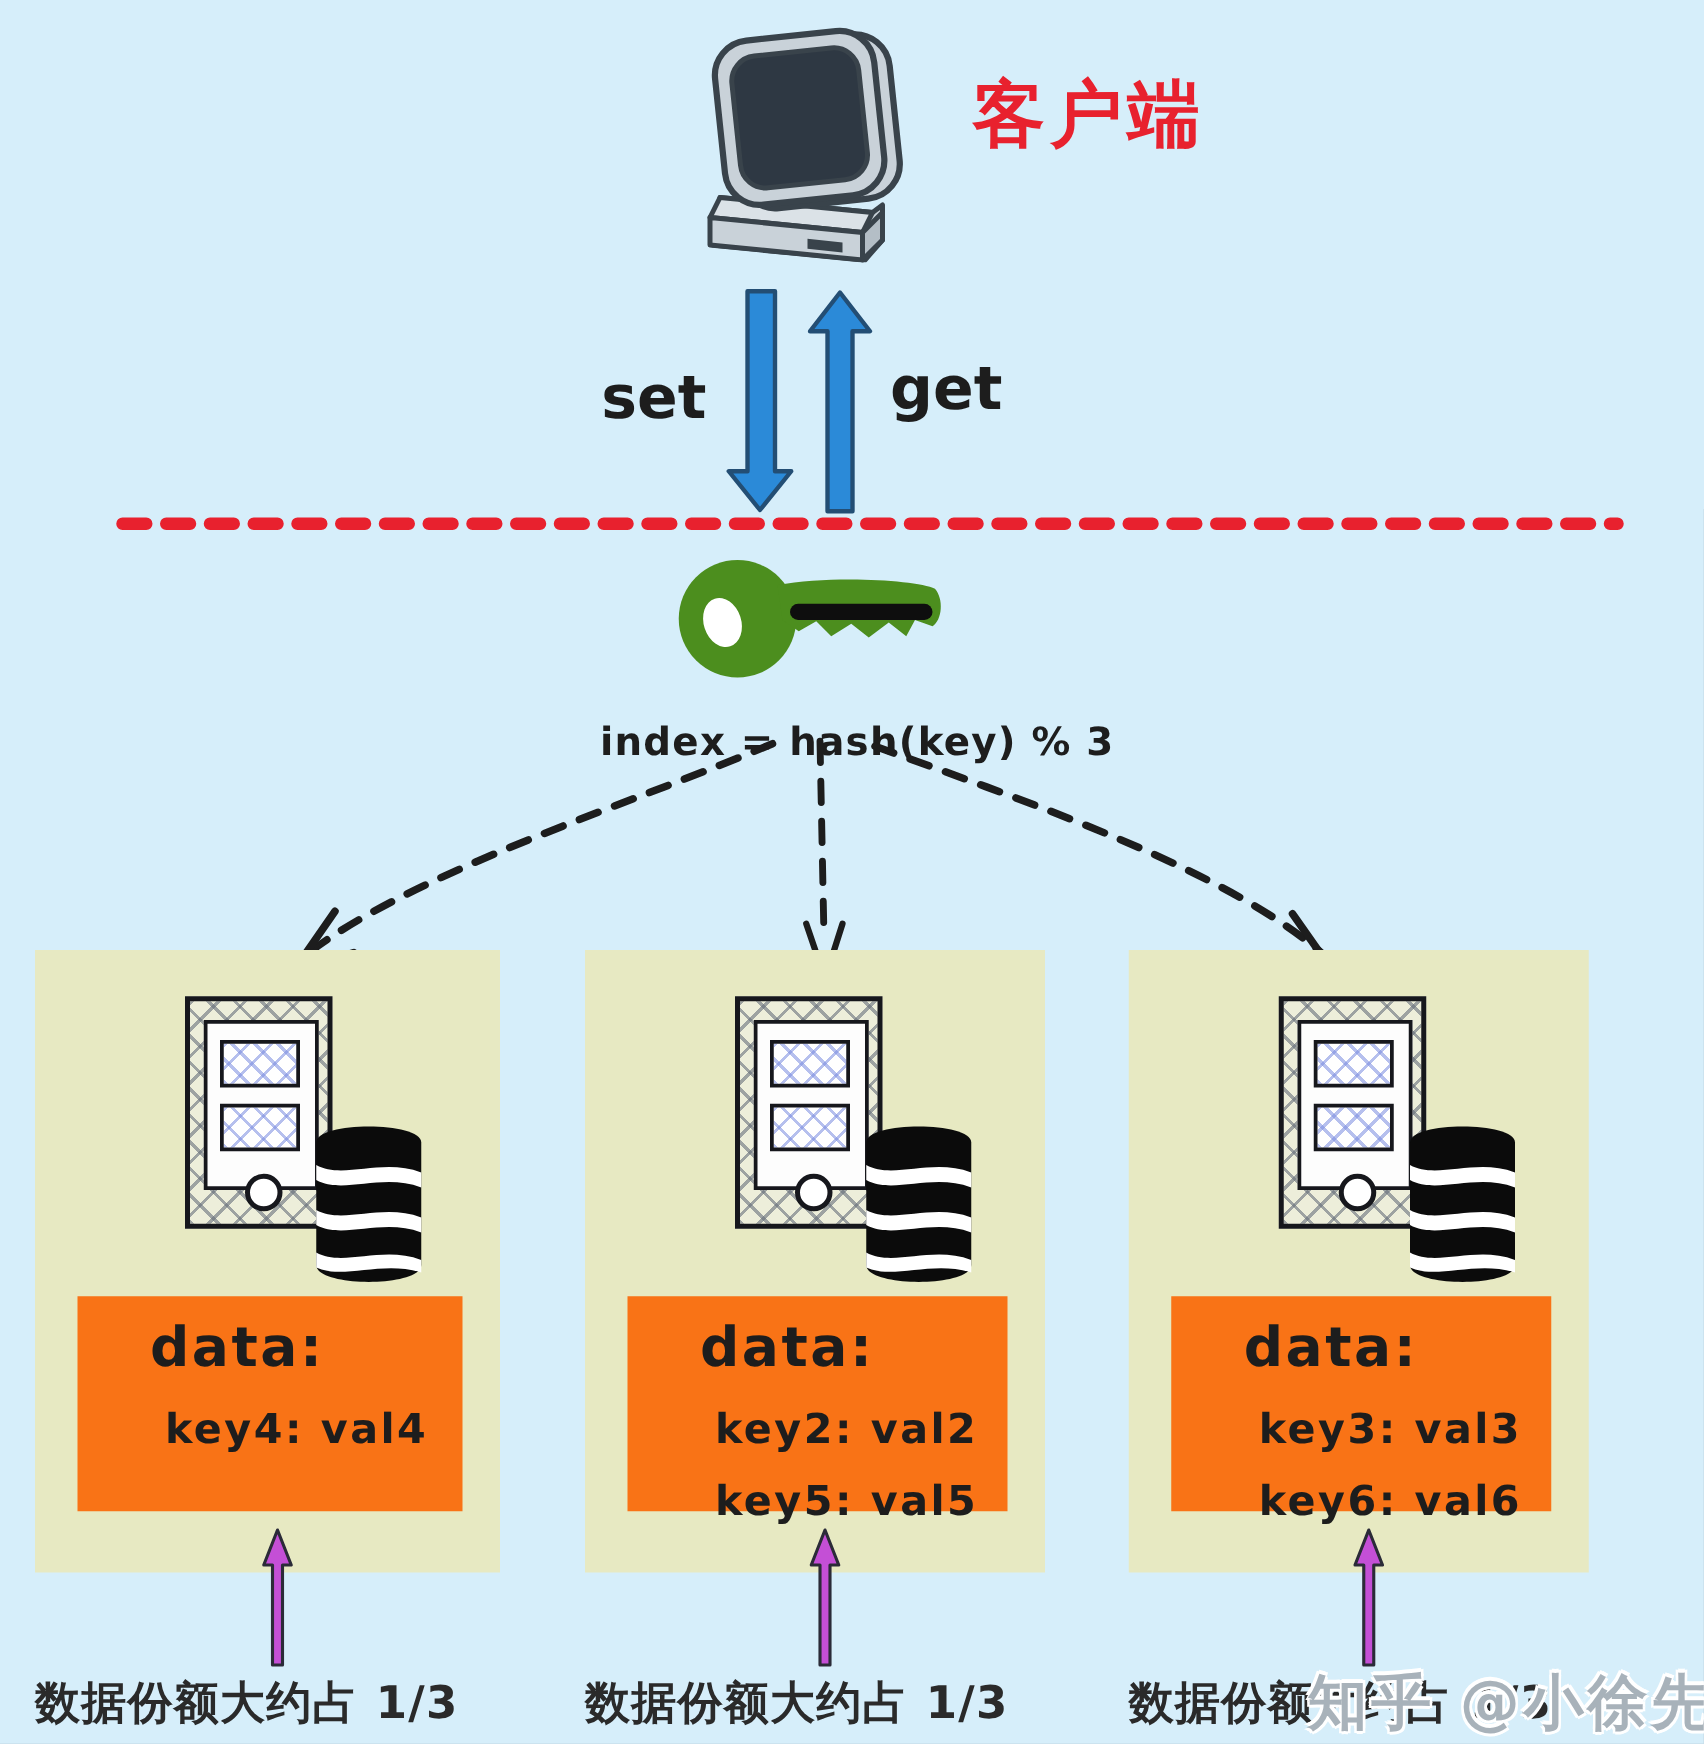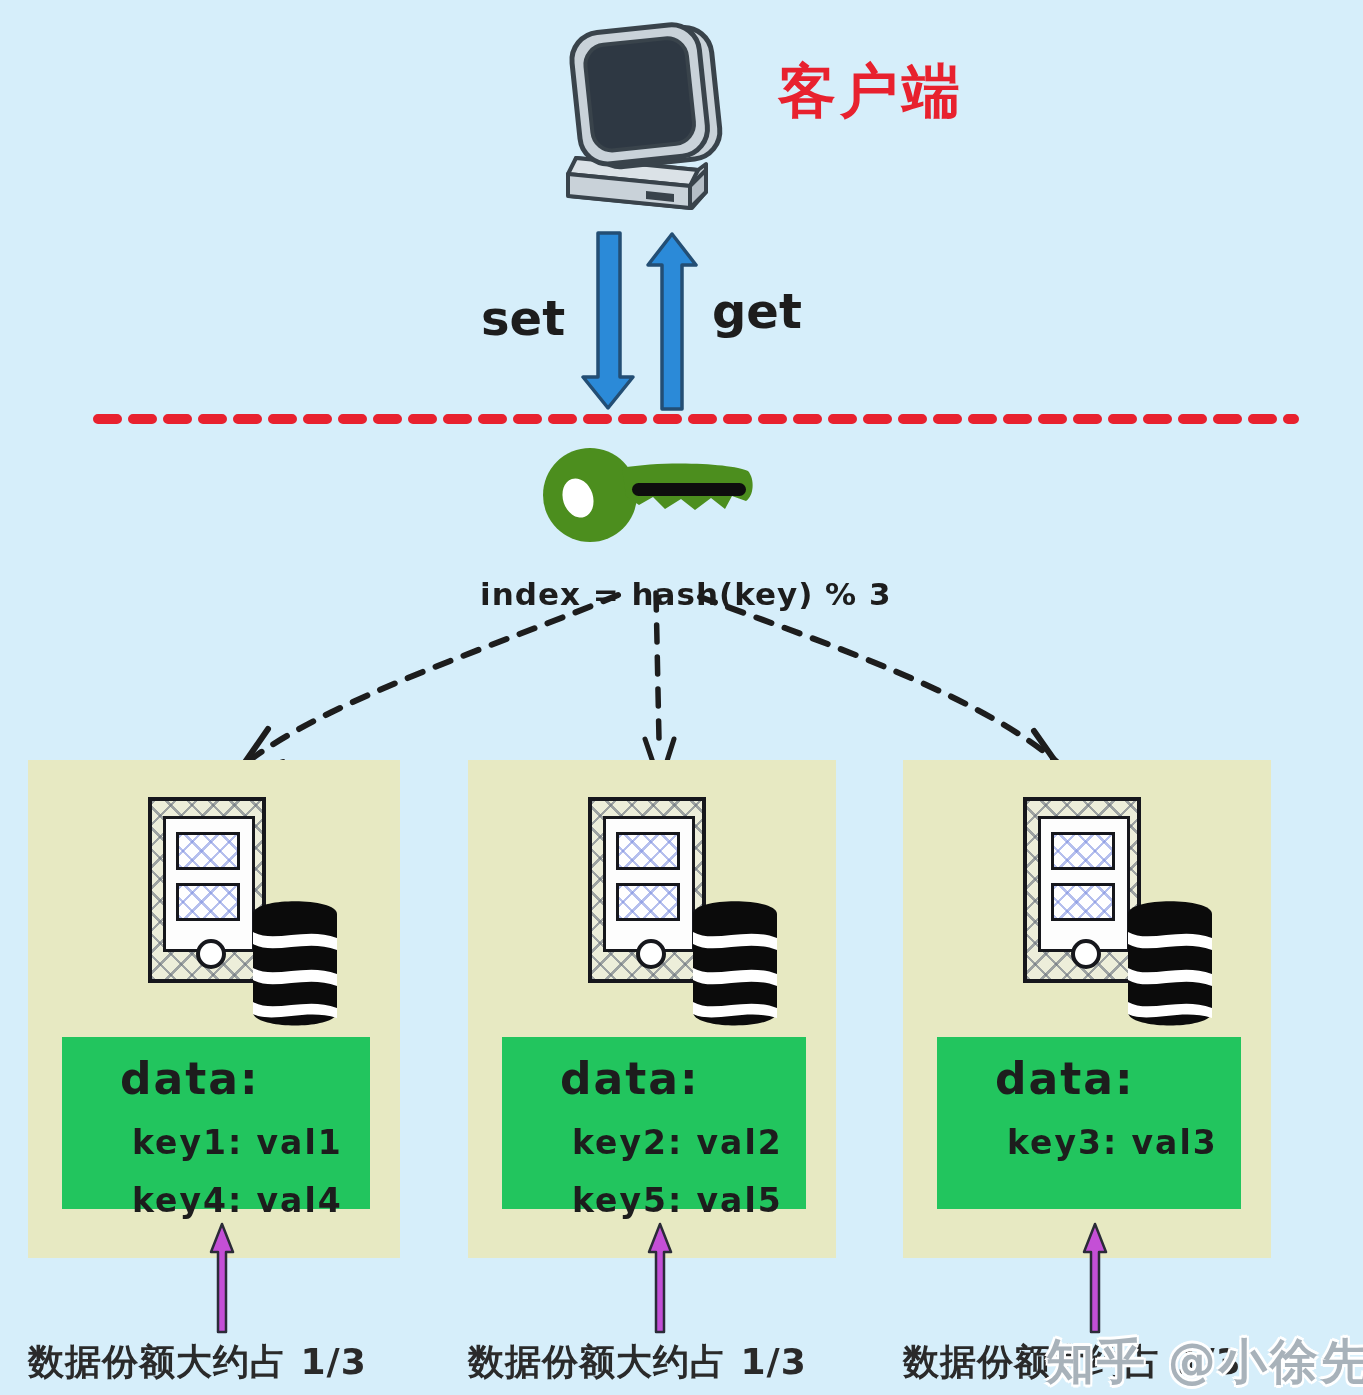--- a/index.html
+++ b/index.html
@@ -71,21 +71,21 @@
   .home-btn{
     position:absolute;bottom:10px;left:44px;width:22px;height:22px;
     border-radius:50%;background:#fff;border:4px solid #16171c;
   }
 
   .db-icon{position:absolute;left:218px;top:128px;z-index:2;}
 
   
   .data-box{
     position:absolute;left:34px;right:30px;top:277px;height:172px;
-    background:#22c55e;box-sizing:border-box;
+    background:#f97316;box-sizing:border-box;
     padding:16px 10px 0 58px;
   }
   .data-title{font-size:44px;font-weight:800;color:#1d1d1d;letter-spacing:2px;}
   .data-entry{font-size:33px;font-weight:700;color:#1d1d1d;margin-top:19px;padding-left:12px;letter-spacing:2px;}
 
   .up-arrow{position:absolute;top:460px;left:calc(50% - 5px);z-index:5;}
   .share-pos{position:absolute;top:578px;}
 </style>
 </head>
 <body>
@@ -153,21 +153,20 @@
       <div class="home-btn"></div>
     </div>
     <svg class="db-icon" width="98" height="148" viewBox="0 0 98 148">
       <path d="M7,26 C7,9 91,9 91,26 L91,124 C91,142 7,142 7,124 Z" fill="#0b0b0b"></path>
       <path d="M7,44 C28,56 60,38 91,50 L91,62 C60,50 28,68 7,56 Z" fill="#fff"></path>
       <path d="M7,80 C28,92 60,74 91,86 L91,98 C60,86 28,104 7,92 Z" fill="#fff"></path>
       <path d="M7,114 C28,126 60,108 91,120 L91,130 C60,120 28,136 7,126 Z" fill="#fff"></path>
     </svg>
     <div class="data-box">
       <div class="data-title">data:</div>
-      <div class="data-entry">key1: val1</div>
       <div class="data-entry">key4: val4</div>
     </div>
     <svg class="up-arrow" width="26" height="116" viewBox="0 0 26 116">
       <path d="M9,112 L9,32 H2 L13,4 L24,32 H17 L17,112 Z" fill="#c44fd6" stroke="#2b2b38" stroke-width="2.5" stroke-linejoin="round"></path>
     </svg>
     <div class="abs share-label share-pos">数据份额大约占 1/3</div>
   </div>
 
   <div class="col col2">
     <div class="node-box"></div>
@@ -206,20 +205,21 @@
     </div>
     <svg class="db-icon" width="98" height="148" viewBox="0 0 98 148">
       <path d="M7,26 C7,9 91,9 91,26 L91,124 C91,142 7,142 7,124 Z" fill="#0b0b0b"></path>
       <path d="M7,44 C28,56 60,38 91,50 L91,62 C60,50 28,68 7,56 Z" fill="#fff"></path>
       <path d="M7,80 C28,92 60,74 91,86 L91,98 C60,86 28,104 7,92 Z" fill="#fff"></path>
       <path d="M7,114 C28,126 60,108 91,120 L91,130 C60,120 28,136 7,126 Z" fill="#fff"></path>
     </svg>
     <div class="data-box">
       <div class="data-title">data:</div>
       <div class="data-entry">key3: val3</div>
+      <div class="data-entry">key6: val6</div>
     </div>
     <svg class="up-arrow" width="26" height="116" viewBox="0 0 26 116">
       <path d="M9,112 L9,32 H2 L13,4 L24,32 H17 L17,112 Z" fill="#c44fd6" stroke="#2b2b38" stroke-width="2.5" stroke-linejoin="round"></path>
     </svg>
     <div class="abs share-label share-pos">数据份额大约占 1/3</div>
   </div>
 
   <div class="abs watermark" style="left:1046px;top:1330px;">知乎 @小徐先生</div>
 
 </div>

